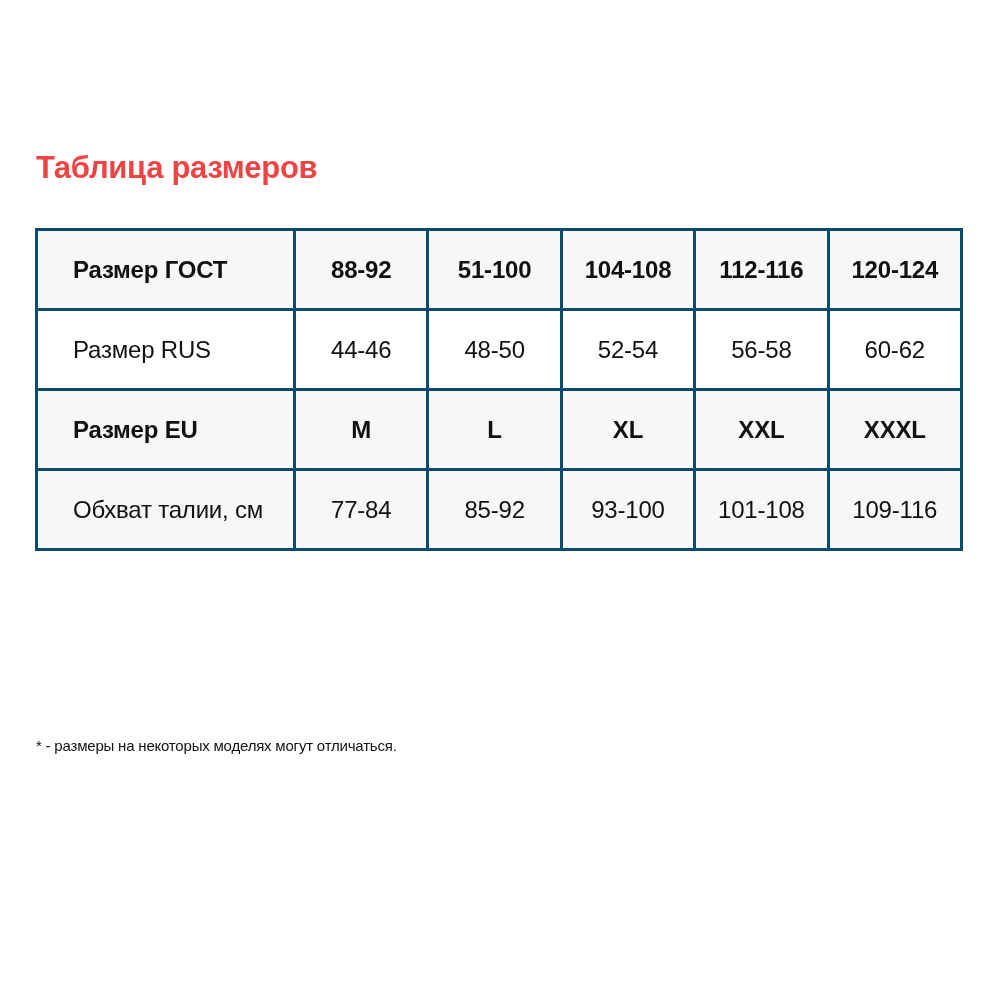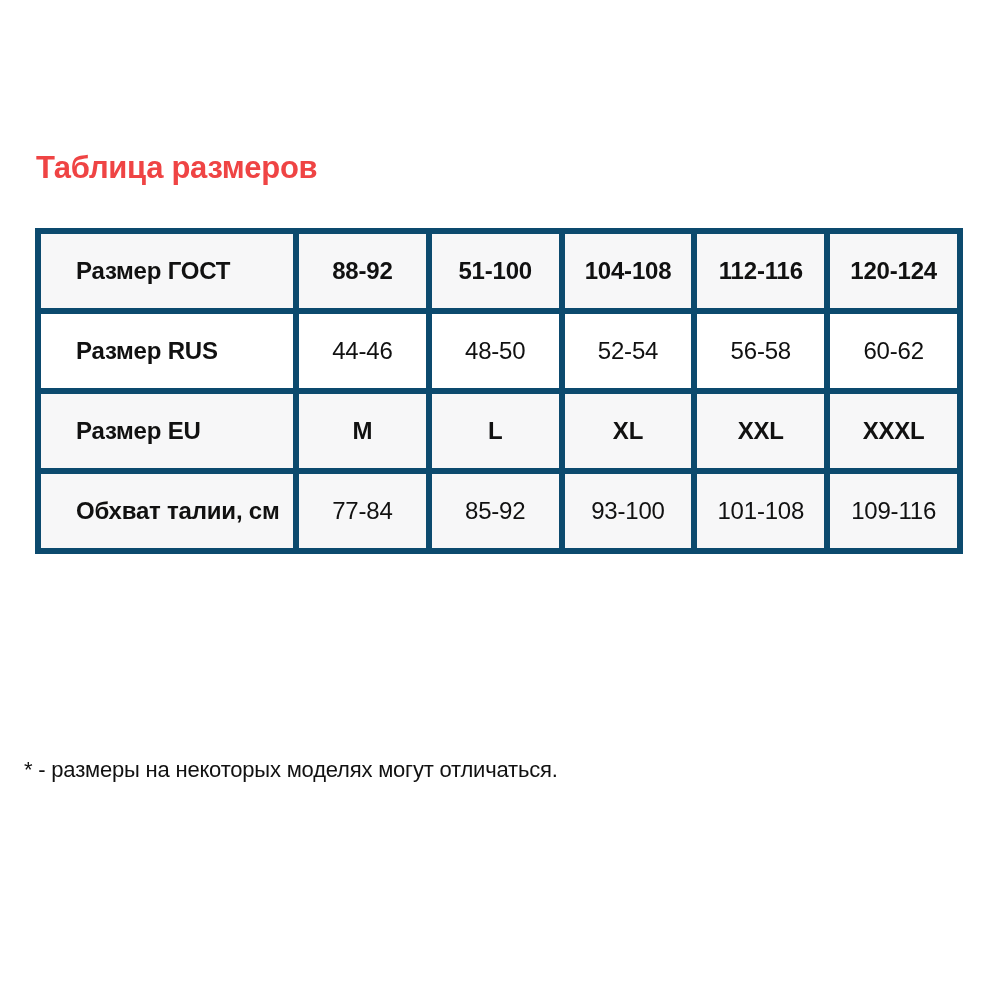--- a/index.html
+++ b/index.html
@@ -31,49 +31,47 @@
   table.size-table {
     position: absolute;
     left: 35px;
     top: 228px;
     width: 928px;
     border-collapse: collapse;
     table-layout: fixed;
   }
   table.size-table td {
     height: 80px;
-    border: 6px solid #0c4a6e;
+    border: 3px solid #0c4a6e;
     font-size: 24px;
     letter-spacing: -0.2px;
     text-align: center;
     vertical-align: middle;
     color: #111111;
     background: #ffffff;
     padding: 0 4px;
   }
   table.size-table td.label-cell {
     text-align: left;
     padding-left: 35px;
     width: 258px;
-    font-weight: bold;
   }
   table.size-table tr.shaded td {
     background: #f7f7f8;
   }
   table.size-table tr.bold-row td {
     font-weight: 700;
   }
   .footnote {
     position: absolute;
-    left: 24px;
+    left: 36px;
     top: 737px;
-    font-size: 22px;
+    font-size: 15px;
     letter-spacing: -0.2px;
     color: #111111;
-    margin-top: 20px;
   }
 </style>
 </head>
 <body>
 
 <div class="page">
 
   <div class="page-title">Таблица размеров</div>
 
   <table class="size-table">

